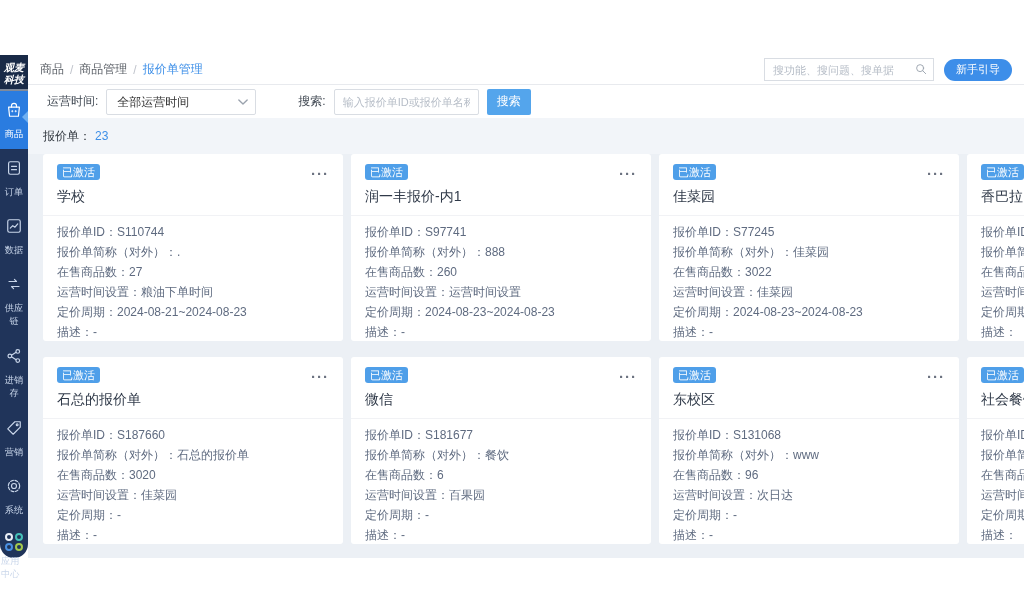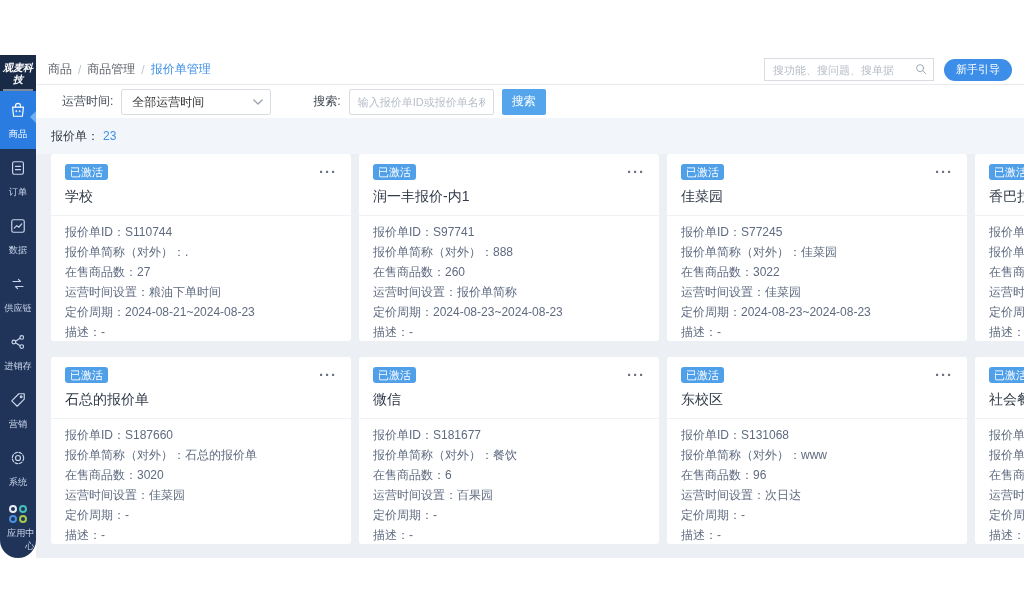--- a/index.html
+++ b/index.html
@@ -1,68 +1,68 @@
 <!DOCTYPE html>
 <html><head>
 <meta charset="utf-8">
 <style>
   * { margin:0; padding:0; box-sizing:border-box; }
   html,body { width:1024px; height:613px; background:#ffffff; overflow:hidden;
     font-family:"Liberation Sans","DejaVu Sans",sans-serif; }
   .app { position:absolute; left:0; top:55px; width:1024px; height:503px; display:flex; }
 
   
-  .sidebar { width:36px; background:#20345a; display:flex; flex-direction:column; align-items:stretch; flex:none;border-radius:19px; }
+  .sidebar { width:28px; background:#20345a; display:flex; flex-direction:column; align-items:stretch; flex:none;border-radius:19px; }
   .logo { background:#192a47; color:#fff; height:40px; padding-top:7px; text-align:center;
     font-size:10px; font-weight:bold; font-style:italic; letter-spacing:0; line-height:12px; }
   .logo-sub { margin:3px auto 0; width:30px; height:2px; background:rgba(255,255,255,.45); }
   .nav-item { position:relative; padding:9px 0 8px; text-align:center; color:#c9d6ea; cursor:pointer; }
   .nav-item .nv-label { display:block; font-size:10px; margin-top:3px; transform:scale(.92); }
   .nav-item svg { width:20px; height:20px; stroke:#c9d6ea; fill:none; stroke-width:1.4; stroke-linecap:round; stroke-linejoin:round; }
   .nav-item.active { background:#2a7ce0; color:#fff; }
   .nav-item.active svg { stroke:#fff; }
   .nav-item.active .notch { position:absolute; right:0; top:50%; margin-top:-9px; width:0; height:0;
     border-top:6px solid transparent; border-bottom:6px solid transparent; border-right:6px solid #6fb0f2; }
-  .app-center { margin-top:auto; padding:8px 0 10px; text-align:right; color:#c9d6ea; cursor:pointer; }
+  .app-center { margin-top:auto; padding:8px 0 10px; text-align:left; color:#c9d6ea; cursor:pointer; }
   .app-center .ac-grid { display:grid; grid-template-columns:8px 8px; grid-gap:2px; justify-content:center; margin-bottom:3px; }
   .app-center .ac-dot { width:8px; height:8px; border-radius:50%; border:2px solid; }
   .app-center .nv-label { font-size:10px; transform:scale(.92); display:block; }
 
   
   .main { flex:1; display:flex; flex-direction:column; overflow:hidden; background:#ecf0f5; }
 
   .topbar { height:30px; background:#fff; border-bottom:1px solid #e8eaee; display:flex; align-items:center; padding:0 12px; flex:none; }
   .breadcrumb { font-size:12px; color:#5a5f66; display:flex; align-items:center; gap:6px; }
   .breadcrumb .sep { color:#c0c4cc; }
   .breadcrumb .bc-current { color:#3d8fe8;font-family:Liberation Mono, monospace; }
   .topbar-right { margin-left:auto; display:flex; align-items:center; gap:10px; }
   .top-search { position:relative; }
   .top-search input { width:170px; height:23px; border:1px solid #d9dde3; border-radius:0;
     font-size:11px; padding:0 24px 0 8px; color:#333; outline:none; }
   .top-search input::placeholder { color:#b6bdc7; }
   .top-search svg { position:absolute; right:6px; top:4px; width:14px; height:14px; stroke:#9aa2ad; fill:none; stroke-width:1.6; stroke-linecap:round; }
   .guide-btn { height:22px; padding:0 12px; border:none; border-radius:11px; background:#3d8ee9; color:#fff; font-size:11px; cursor:pointer; }
 
-  .filterbar { height:33px; background:#fff; display:flex; align-items:center; padding-left:26px; flex:none; font-size:12px; color:#333; }
+  .filterbar { height:33px; background:#fff; display:flex; align-items:center; padding-left:19px; flex:none; font-size:12px; color:#333; }
   .f-label { margin-right:8px; color:#424a54; }
   .select { position:relative; width:150px; height:26px; border:1px solid #d9dde3; border-radius:2px; background:#fff;
     font-size:12px; color:#333; line-height:24px; padding:0 22px 0 10px; cursor:pointer; }
   .select svg { position:absolute; right:7px; top:8px; width:10px; height:8px; stroke:#9aa2ad; fill:none; stroke-width:1.6; stroke-linecap:round; stroke-linejoin:round; }
   .gap40 { width:42px; }
   .filterbar input.kw { width:145px; height:26px; border:1px solid #d9dde3; border-radius:2px; font-size:11px; padding:0 8px; color:#333; outline:none; }
   .filterbar input.kw::placeholder { color:#b6bdc7; }
   .search-btn { height:26px; margin-left:8px; padding:0 10px; border:none; border-radius:2px; background:#54a5ec; color:#fff; font-size:12px; cursor:pointer; }
 
   .countbar { height:36px; background:#f2f5f9; display:flex; align-items:center; padding-left:15px; font-size:12px; color:#30363e; flex:none; }
   .countbar .cnt { color:#3d8fe8; margin-left:4px;text-align:right; }
 
   .content { flex:1; overflow:hidden; }
   .grid { width:1232px; margin-left:15px; display:grid; grid-template-columns:repeat(4,300px); grid-column-gap:8px; grid-row-gap:16px; }
   .card { background:#fff; border-radius:3px; padding:10px 14px 12px; height:187px; overflow:hidden; }
-  .card-head { display:flex; align-items:center; justify-content:space-between; }
+  .card-head { display:flex; align-items:flex-end; justify-content:space-between; }
   .tag { background:#4f9fe9; color:#fff; font-size:11px; line-height:16px; padding:0 5px; border-radius:3px; }
   .more { color:#6b7280; font-size:15px; font-weight:bold; letter-spacing:1px; line-height:12px; cursor:pointer; }
   .card-title { margin-top:8px; font-size:14px; color:#303a49; height:18px; overflow:hidden; }
   .card-divider { border-top:1px solid #f1f2f5; margin:9px -14px 6px; }
   .field { font-size:12px; color:#5f6b80; line-height:20px; height:20px; white-space:nowrap; overflow:hidden; }
 </style>
 </head>
 <body>
 
 <div class="app">
@@ -223,21 +223,21 @@
   <div class="card">
     <div class="card-head">
       <span class="tag">已激活</span>
       <span class="more">···</span>
     </div>
     <div class="card-title">润一丰报价-内1</div>
     <div class="card-divider"></div>
     <div class="field"><span>报价单ID：</span><span>S97741</span></div>
     <div class="field"><span>报价单简称（对外）：</span><span>888</span></div>
     <div class="field"><span>在售商品数：</span><span>260</span></div>
-    <div class="field"><span>运营时间设置：</span><span>报价单简称</span></div>
+    <div class="field"><span>运营时间设置：</span><span>运营时间设置</span></div>
     <div class="field"><span>定价周期：</span><span>2024-08-23~2024-08-23</span></div>
     <div class="field"><span>描述：</span><span>-</span></div>
   </div>
 
   <div class="card">
     <div class="card-head">
       <span class="tag">已激活</span>
       <span class="more">···</span>
     </div>
     <div class="card-title">佳菜园</div>

